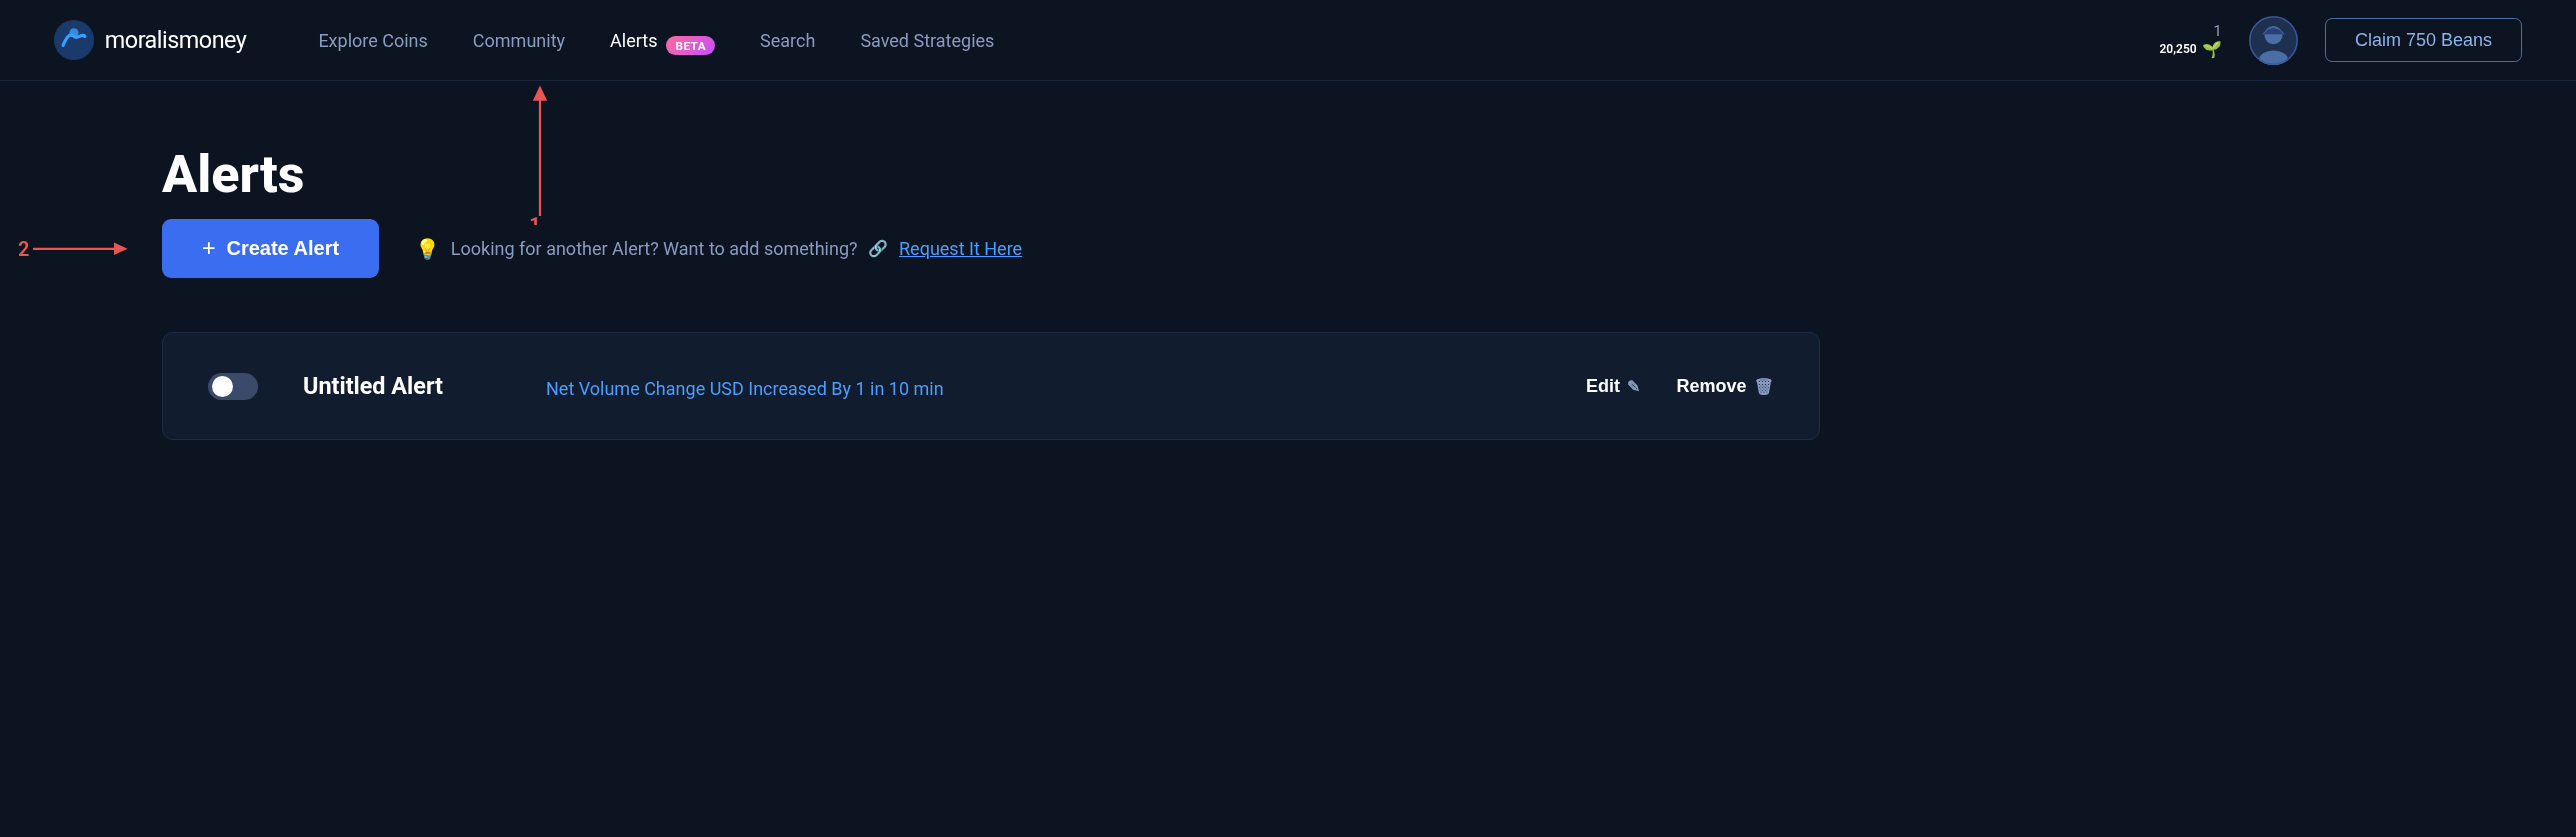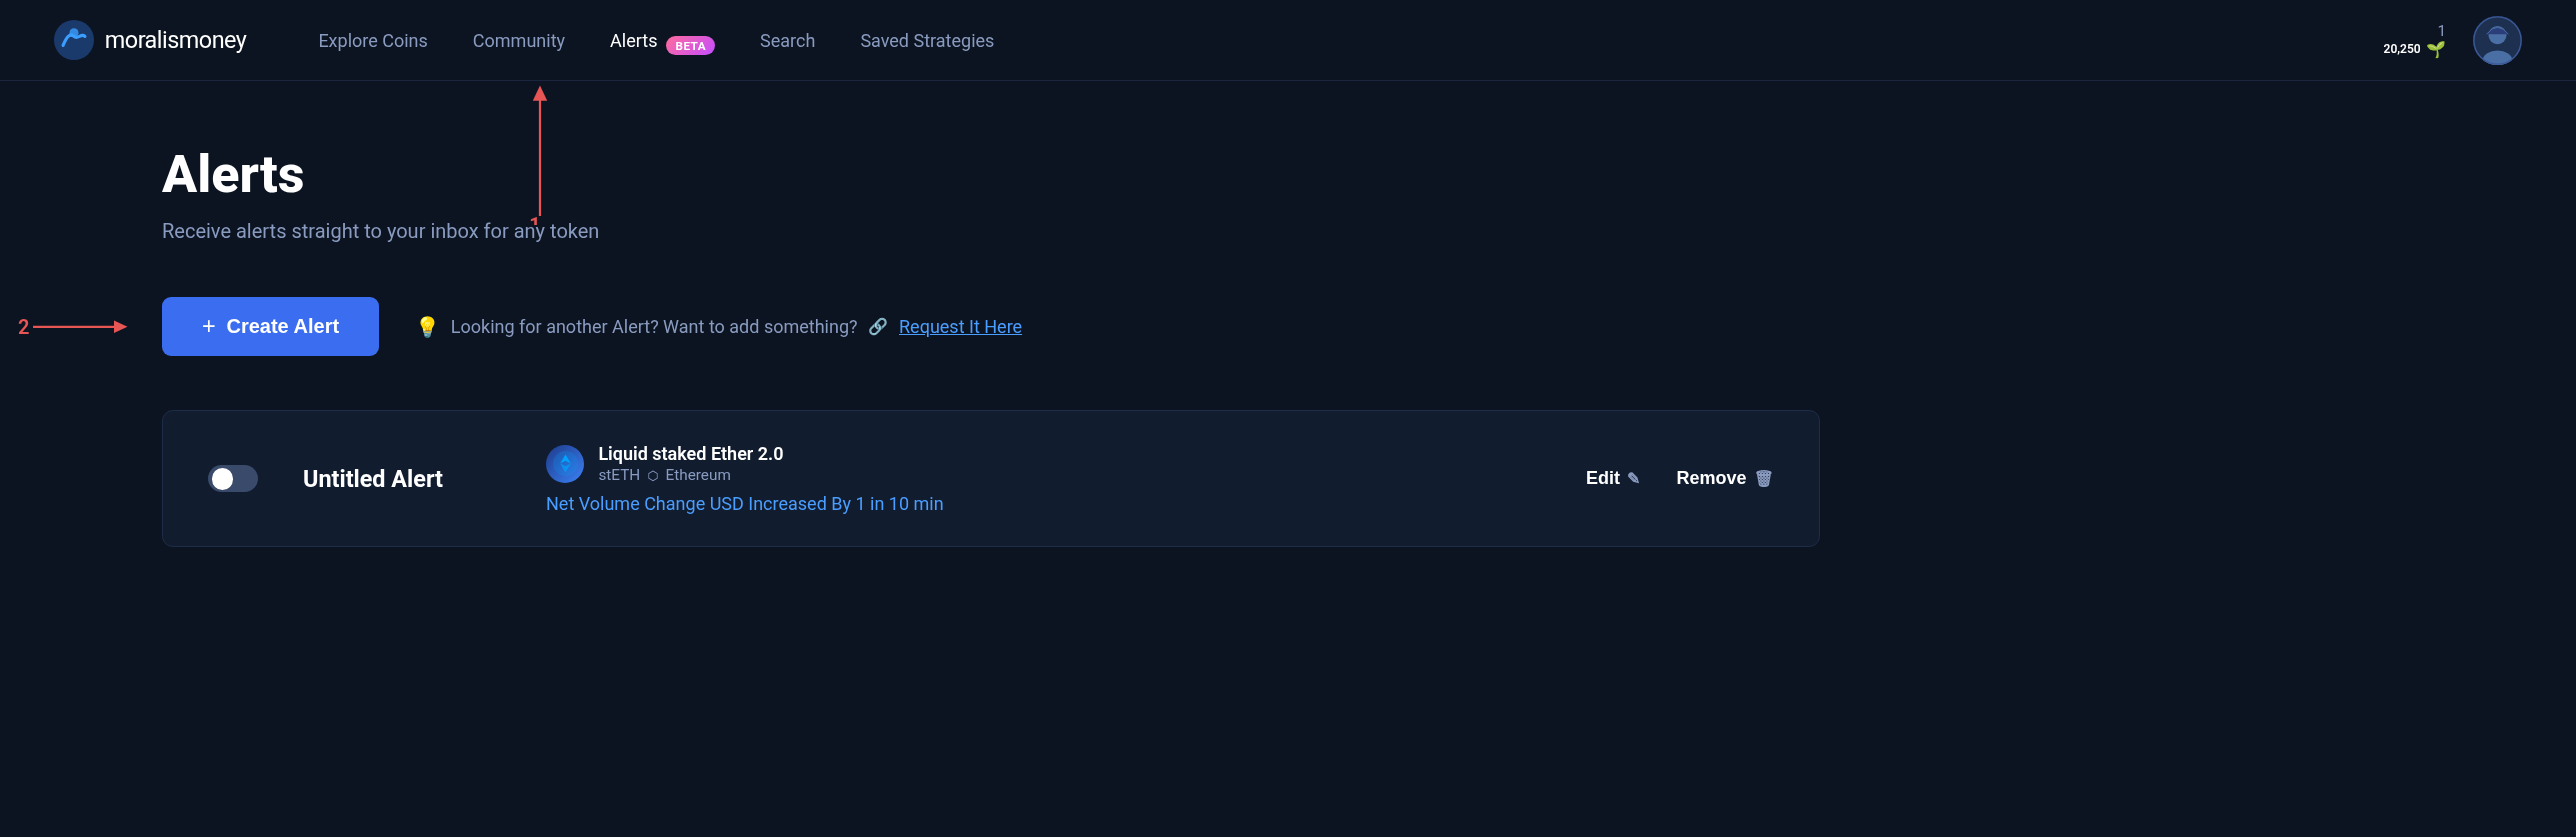--- a/index.html
+++ b/index.html
@@ -360,36 +360,36 @@
       <svg viewBox="0 0 54 54" fill="none">
         <circle cx="27" cy="27" r="27" fill="#1e3050"></circle>
         <circle cx="27" cy="21" r="10" fill="#4a6fa5"></circle>
         <ellipse cx="27" cy="48" rx="16" ry="10" fill="#4a6fa5"></ellipse>
         <circle cx="27" cy="27" r="26" stroke="#3b5998" stroke-width="1.5" fill="none"></circle>
 
         <path d="M15 20 Q27 5 39 20" fill="#2c3e7a" stroke="#4a6fa5" stroke-width="1"></path>
       </svg>
     </div>
 
+    <button class="claim-btn">Claim 750 Beans</button>
   </div>
 </nav>
 
 <div style="position:relative;height:0;overflow:visible;">
   <svg style="position:absolute;top:0;left:486px;" width="108" height="144" viewBox="0 0 120 160">
 
     <line x1="60" y1="150" x2="60" y2="20" stroke="#e85555" stroke-width="2.5"></line>
     <polygon points="60,5 52,22 68,22" fill="#e85555"></polygon>
     <text x="48" y="168" fill="#e85555" font-size="22" font-weight="600">1</text>
   </svg>
 </div>
 
 <div class="main-content">
 
   <h1 class="page-title">Alerts</h1>
-  <p class="page-subtitle">Receive alerts straight to your inbox for any token</p>
 
   <div style="position:relative;">
 
     <div style="position:absolute;left:-144px;top:50%;transform:translateY(-50%);display:flex;align-items:center;gap:3.6px;">
       <span style="font-size:20px;color:#e85555;font-weight:600;">2</span>
       <svg width="99" height="21.6" viewBox="0 0 110 24">
         <line x1="0" y1="12" x2="95" y2="12" stroke="#e85555" stroke-width="2.5"></line>
         <polygon points="105,12 90,5 90,19" fill="#e85555"></polygon>
       </svg>
     </div>
@@ -410,38 +410,20 @@
   </div>
 
   <div class="alert-card">
     <div class="toggle-switch">
       <div class="toggle-knob"></div>
     </div>
 
     <span class="alert-name">Untitled Alert</span>
 
     <div class="alert-token-info">
-      <div class="token-header">
-        <div class="token-logo">
-
-          <svg viewBox="0 0 28 28" fill="none">
-            <circle cx="14" cy="14" r="14" fill="#00a3ff" opacity="0.2"></circle>
-            <path d="M14 4 L20 14 L14 11 L8 14 Z" fill="#00a3ff"></path>
-            <path d="M14 24 L8 14 L14 17 L20 14 Z" fill="#00a3ff" opacity="0.7"></path>
-          </svg>
-        </div>
-        <div class="token-name-group">
-          <span class="token-full-name">Liquid staked Ether 2.0</span>
-          <div class="token-symbol-chain">
-            <span>stETH</span>
-            <span class="eth-icon">⬡</span>
-            <span>Ethereum</span>
-          </div>
-        </div>
-      </div>
       <div class="alert-condition">Net Volume Change USD Increased By 1 in 10 min</div>
     </div>
 
     <div class="alert-actions">
       <button class="action-btn">
         <span>Edit</span>
         <span class="action-btn-icon">✎</span>
       </button>
       <button class="action-btn">
         <span>Remove</span>

